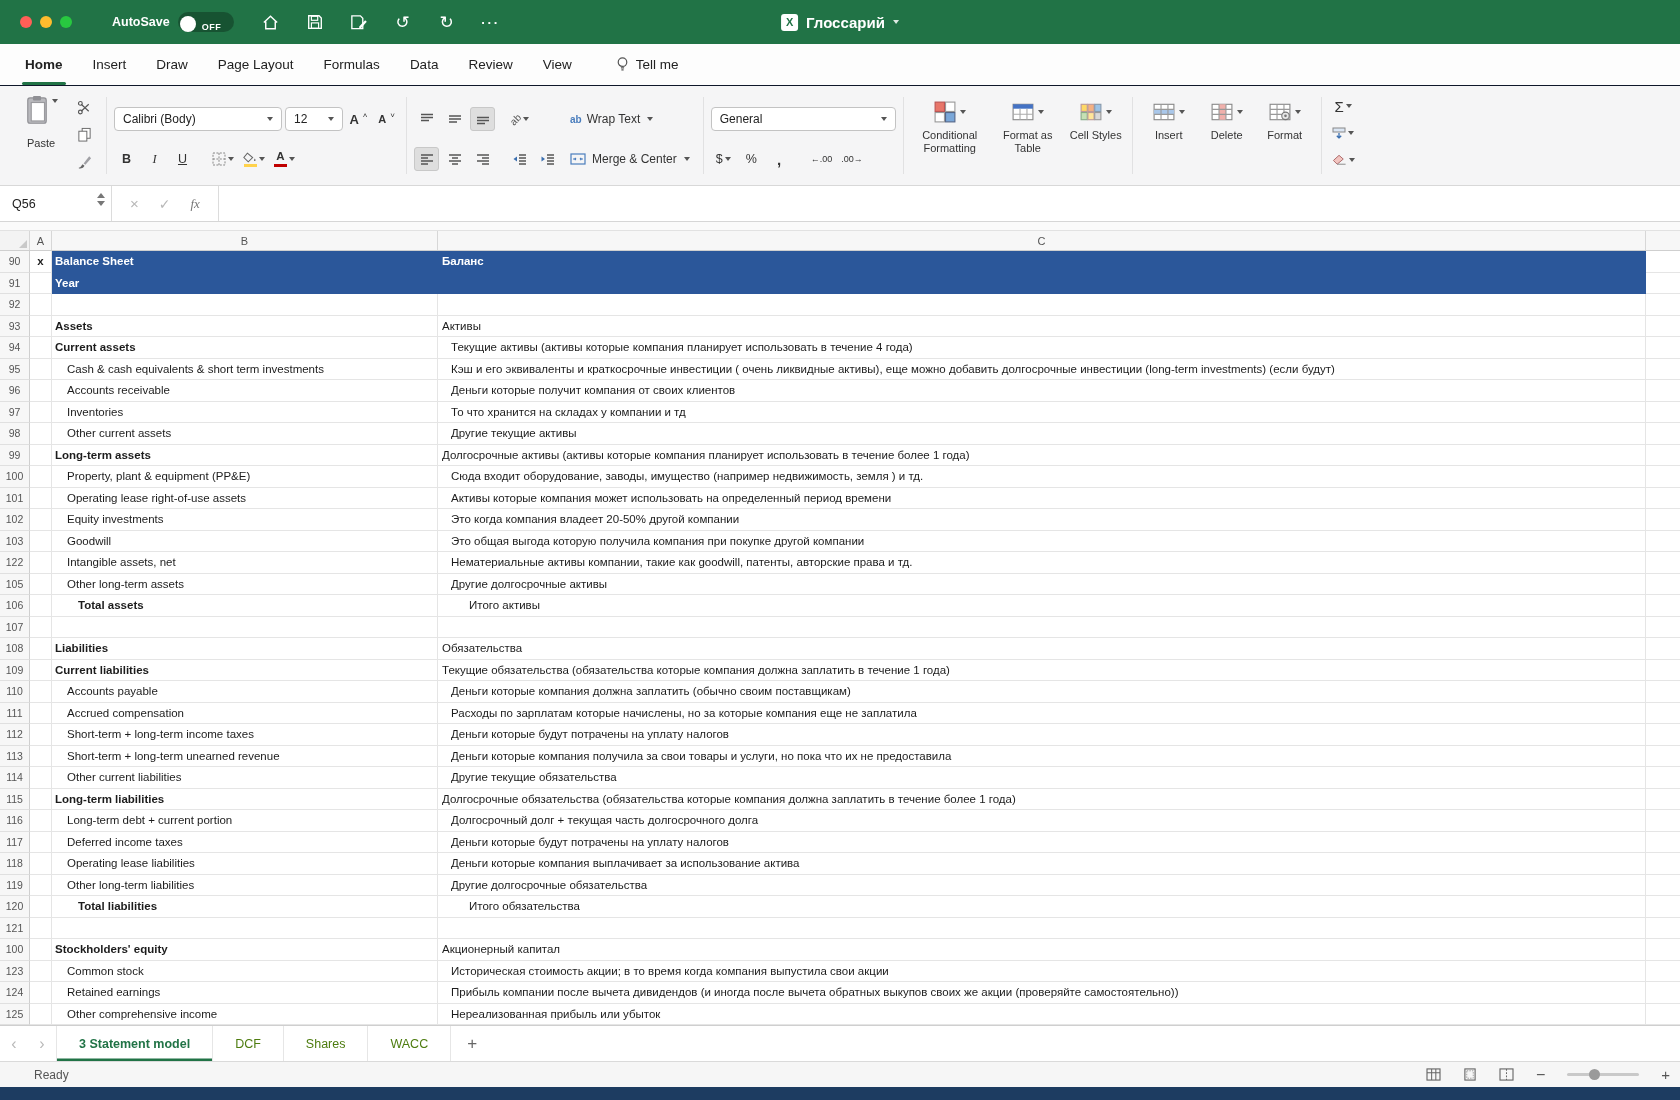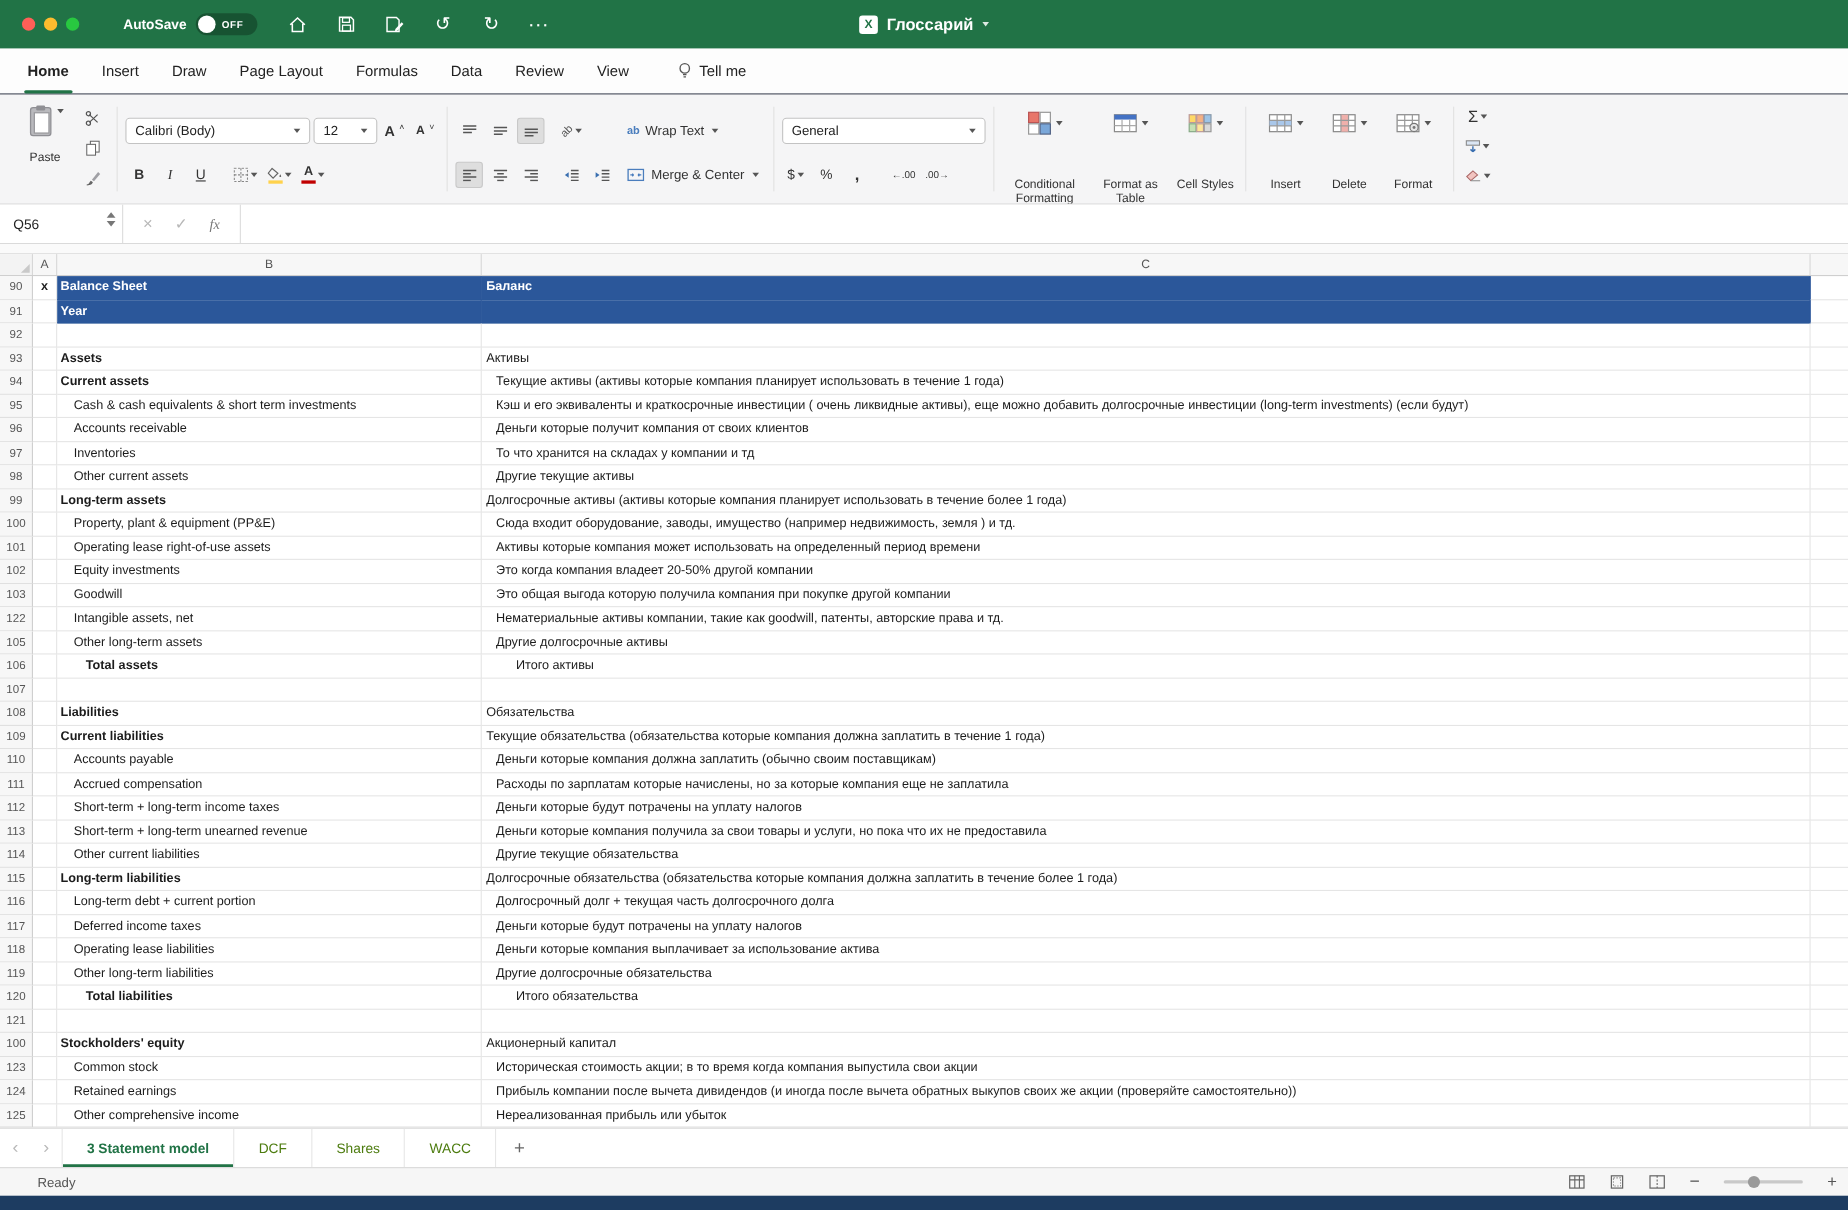--- a/index.html
+++ b/index.html
@@ -11,21 +11,21 @@
   html,body{width:1680px;height:1100px;overflow:hidden;background:#fff;
     font-family:"Liberation Sans","DejaVu Sans",sans-serif;}
   .window{display:flex;flex-direction:column;width:100%;height:100%;}
 
   
   .titlebar{flex:0 0 44px;background:var(--accent-green);display:flex;align-items:center;position:relative;color:#fff;}
   .traffic{display:flex;gap:8px;margin-left:20px;}
   .light{width:12px;height:12px;border-radius:50%;}
   .l-red{background:var(--traffic-red);} .l-yellow{background:var(--traffic-yellow);} .l-green{background:var(--traffic-green);}
   .autosave{display:flex;align-items:center;gap:8px;margin-left:40px;font-size:12.5px;font-weight:600;}
-  .as-pill{width:56px;height:20px;border-radius:10px;background:rgba(0,0,0,0.28);display:flex;align-items:center;position:relative;}
+  .as-pill{width:56px;height:20px;border-radius:10px;background:rgba(0,0,0,0.28);display:flex;align-items:flex-end;position:relative;}
   .as-knob{width:16px;height:16px;border-radius:50%;background:#fff;margin-left:2px;}
   .as-state{font-size:9px;font-weight:700;color:#fff;margin-left:6px;letter-spacing:.5px;}
   .tb-icons{display:flex;align-items:center;gap:22px;margin-left:26px;}
   .tbi{width:22px;height:22px;display:flex;align-items:center;justify-content:center;color:#fff;font-size:17px;}
   .title-center{position:absolute;left:50%;top:0;height:100%;transform:translateX(-50%);display:flex;align-items:center;gap:8px;}
   .xl-doc{width:17px;height:17px;border-radius:3px;background:#fff;color:var(--accent-green);
     font-size:11px;font-weight:700;display:flex;align-items:center;justify-content:center;}
   .title-text{font-size:15px;font-weight:600;}
   .tri{width:0;height:0;border-left:4px solid transparent;border-right:4px solid transparent;border-top:4.5px solid #555;}
   .tri.small{border-left-width:3.2px;border-right-width:3.2px;border-top-width:4px;}
@@ -45,21 +45,21 @@
   .rrow{display:flex;align-items:center;gap:3px;height:40px;}
   .rg.onerow{flex-direction:row;align-items:flex-start;}
   .sb{min-width:25px;height:24px;display:flex;align-items:center;justify-content:center;border-radius:3px;color:#333;font-size:12.5px;gap:2px;padding:0 3px;}
   .sb.sel{background:#dedede;border:1px solid #c8c8c8;}
   .combo{height:24px;border:1px solid #c3c3c3;border-radius:4px;background:#fff;display:flex;align-items:center;padding:0 8px;font-size:12px;color:#222;}
   .combo .tri{margin-left:auto;}
   .paste{width:58px;display:flex;flex-direction:column;align-items:center;padding-top:3px;}
   .paste .ic{display:flex;align-items:flex-start;gap:3px;height:40px;}
   .biglabel{font-size:11px;color:#333;text-align:center;line-height:1.15;margin-top:2px;}
   .clipcol{display:flex;flex-direction:column;justify-content:space-between;height:84px;padding:3px 2px;}
-  .bigbtn{display:flex;flex-direction:column;align-items:center;width:78px;padding-top:5px;gap:33px;}
+  .bigbtn{display:flex;flex-direction:column;align-items:center;width:78px;padding-top:5px;}
   .bigbtn .ic{height:30px;display:flex;align-items:center;gap:4px;}
   .bigbtn.narrow{width:58px;}
   .bolder{font-weight:700;} .ital{font-style:italic;} .undl{text-decoration:underline;}
   .acolor{display:flex;flex-direction:column;align-items:center;line-height:1;}
   .acolor .bar{width:13px;height:3px;margin-top:1px;}
   .bar.red{background:var(--font-color-red);} .bar.yellow{background:#FFD24C;}
   .afont{position:relative;font-size:13px;font-weight:600;}
   .sumcol{display:flex;flex-direction:column;justify-content:space-between;height:84px;padding:3px 0;margin-left:2px;}
   .decbtn{font-size:9px;color:#333;letter-spacing:0;}
 
@@ -520,21 +520,21 @@
           <div class="cell rn">93</div>
           <div class="cell ca"></div>
           <div class="cell cb b">Assets</div>
           <div class="cell cc">Активы</div>
           <div class="cell cd"></div>
         </div>
         <div class="grow">
           <div class="cell rn">94</div>
           <div class="cell ca"></div>
           <div class="cell cb b">Current assets</div>
-          <div class="cell cc ci1">Текущие активы (активы которые компания планирует использовать в течение 1 года)</div>
+          <div class="cell cc ci1">Текущие активы (активы которые компания планирует использовать в течение 4 года)</div>
           <div class="cell cd"></div>
         </div>
         <div class="grow">
           <div class="cell rn">95</div>
           <div class="cell ca"></div>
           <div class="cell cb bi1">Cash &amp; cash equivalents &amp; short term investments</div>
           <div class="cell cc ci1">Кэш и его эквиваленты и краткосрочные инвестиции ( очень ликвидные активы), еще можно добавить долгосрочные инвестиции (long-term investments) (если будут)</div>
           <div class="cell cd"></div>
         </div>
         <div class="grow">

